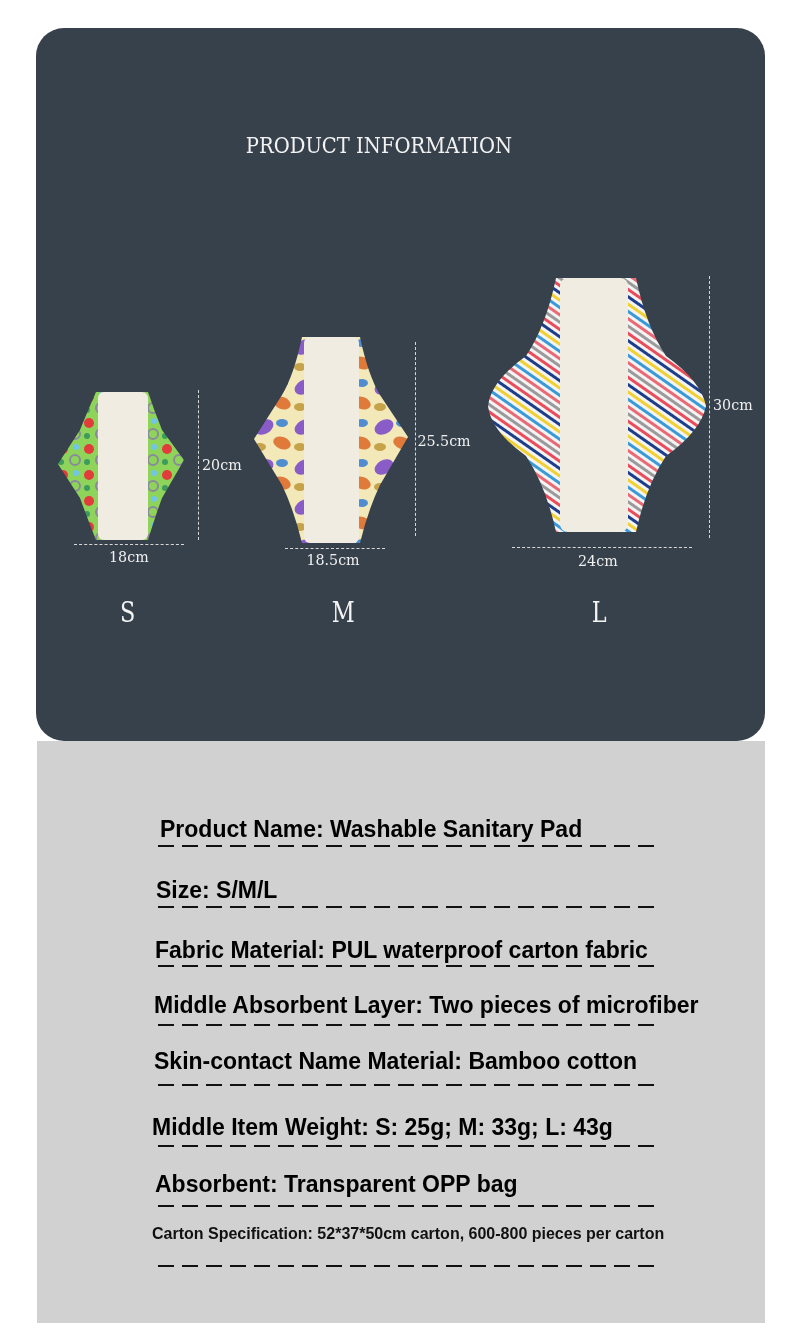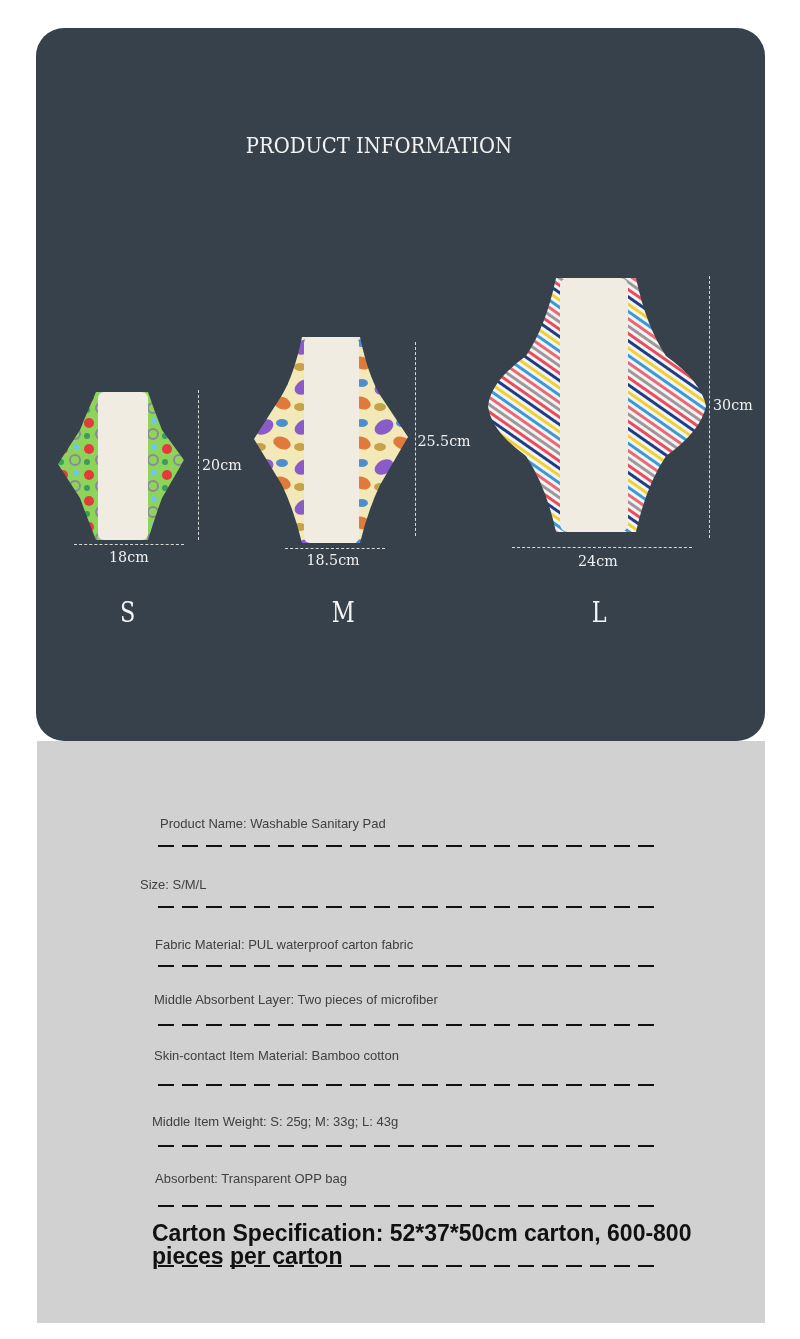--- a/index.html
+++ b/index.html
@@ -5,24 +5,24 @@
     html, body { margin:0; padding:0; }
     body { width:800px; height:1339px; background:#ffffff; position:relative; overflow:hidden; font-family:"Liberation Sans", sans-serif; }
     .dark-panel { position:absolute; left:36px; top:28px; width:729px; height:713px; background:#37414b; border-radius:28px 28px 28px 28px; }
     .gray-panel { position:absolute; left:37px; top:741px; width:728px; height:582px; background:#d1d1d1; }
     .title { position:absolute; left:0; top:132px; width:758px; text-align:center; color:#f2f2f2; font-family:"DejaVu Serif", serif; font-size:23px; letter-spacing:0px; transform:scaleX(0.85); transform-origin:379px 0; }
     .pad { position:absolute; }
     .dim { position:absolute; color:#f0f0f0; font-family:"DejaVu Serif", serif; font-size:15px; transform:scaleX(0.95); }
     .vline { position:absolute; width:0; border-left:1px dashed #d8d8d8; }
     .hline { position:absolute; height:0; border-top:1px dashed #d8d8d8; }
     .size-label { position:absolute; color:#f4f4f4; font-family:"DejaVu Serif", serif; font-size:28px; transform:scaleX(0.8); }
-    .info-text { position:absolute; font-weight:normal; font-size:13px; color:#404040; white-space:nowrap; }
+    .info-text { position:absolute; font-weight:bold; font-size:23px; color:#000000; white-space:nowrap; }
     .info-dash { position:absolute; left:158px; width:498px; height:2px;
       background:repeating-linear-gradient(90deg,#111 0 16px, transparent 16px 24px); }
-    .carton-text { position:absolute; left:152px; top:1222px; width:540px; font-weight:bold; font-size:23px; color:#111; line-height:23px; }
+    .carton-text { position:absolute; left:152px; top:1222px; width:540px; font-weight:bold; font-size:16px; color:#111; line-height:23px; }
   </style>
 </head>
 <body>
 
 <div class="dark-panel"></div>
 <div class="gray-panel"></div>
 
 <div class="title">PRODUCT INFORMATION</div>
 
 <svg class="pad" style="left:56px;top:390px" width="130" height="152" viewBox="0 0 130 152">
@@ -80,30 +80,30 @@
 </svg>
 <div class="vline" style="left:709px;top:276px;height:262px"></div>
 <div class="dim" style="left:712px;top:396px">30cm</div>
 <div class="hline" style="left:512px;top:547px;width:180px"></div>
 <div class="dim" style="left:577px;top:552px">24cm</div>
 <div class="size-label" style="left:590px;top:596px">L</div>
 
 <div class="info-text" style="left:160px;top:816px">Product Name: Washable Sanitary Pad</div>
 <div class="info-dash" style="top:845px"></div>
 
-<div class="info-text" style="left:140px;top:877px">Size: S/M/L</div>
+<div class="info-text" style="left:156px;top:877px">Size: S/M/L</div>
 <div class="info-dash" style="top:906px"></div>
 
 <div class="info-text" style="left:155px;top:937px">Fabric Material: PUL waterproof carton fabric</div>
 <div class="info-dash" style="top:965px"></div>
 
 <div class="info-text" style="left:154px;top:992px">Middle Absorbent Layer: Two pieces of microfiber</div>
 <div class="info-dash" style="top:1024px"></div>
 
-<div class="info-text" style="left:154px;top:1048px">Skin-contact Item Material: Bamboo cotton</div>
+<div class="info-text" style="left:154px;top:1048px">Skin-contact Name Material: Bamboo cotton</div>
 <div class="info-dash" style="top:1084px"></div>
 
 <div class="info-text" style="left:152px;top:1114px">Middle Item Weight: S: 25g; M: 33g; L: 43g</div>
 <div class="info-dash" style="top:1145px"></div>
 
 <div class="info-text" style="left:155px;top:1171px">Absorbent: Transparent OPP bag</div>
 <div class="info-dash" style="top:1205px"></div>
 
 <div class="carton-text">Carton Specification: 52*37*50cm carton, 600-800 pieces per carton</div>
 <div class="info-dash" style="top:1265px"></div>

